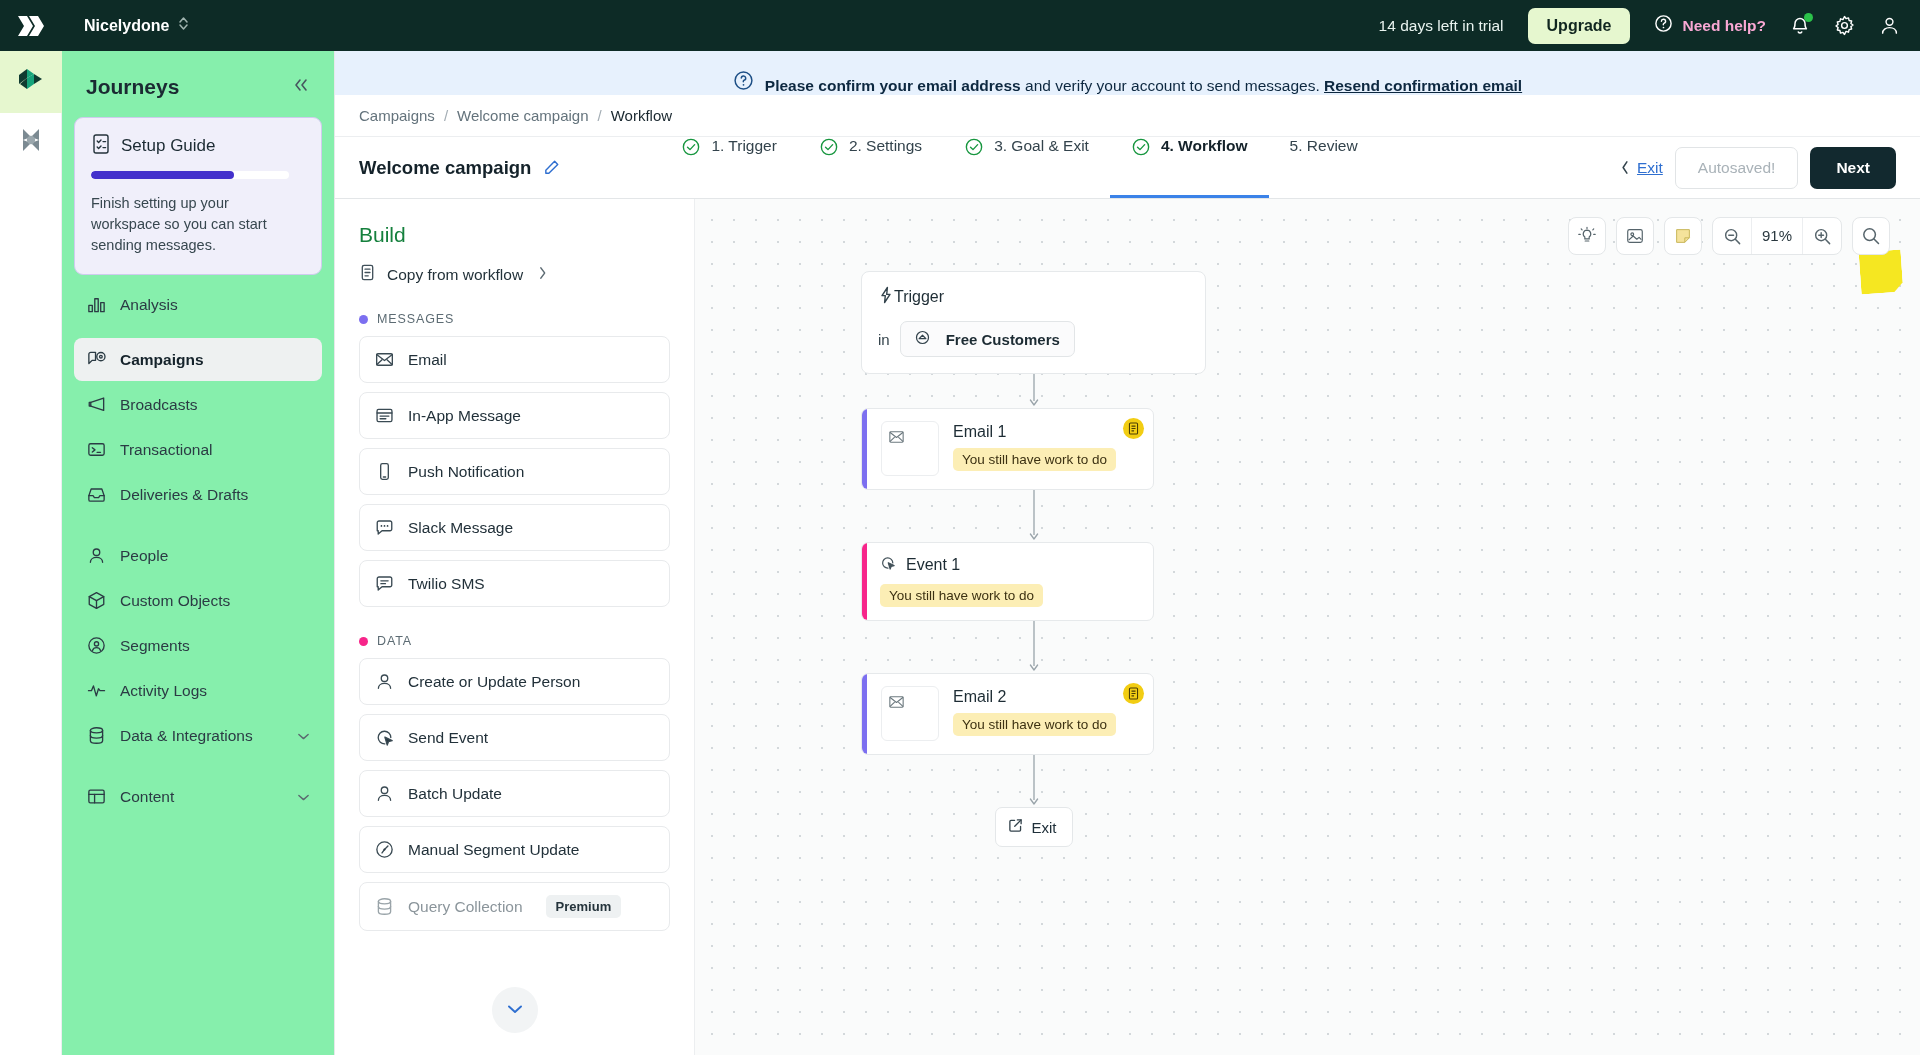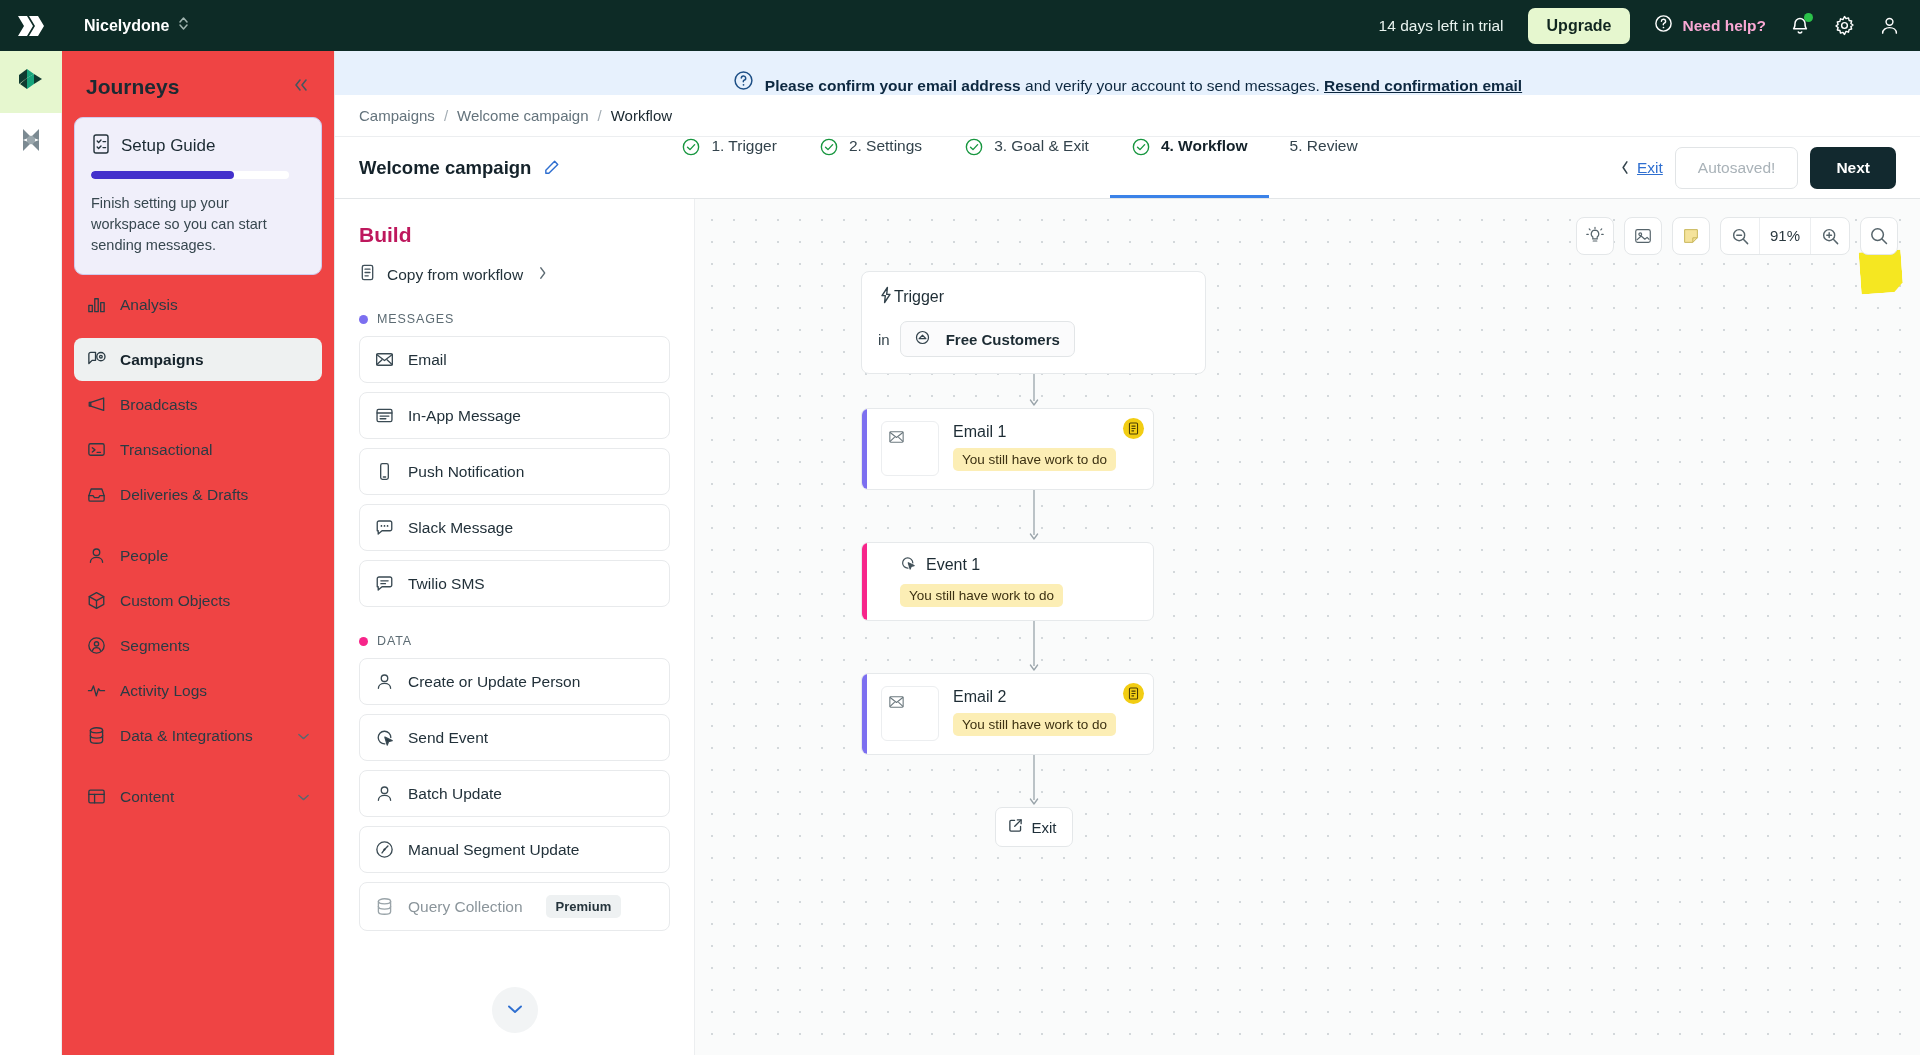--- a/index.html
+++ b/index.html
@@ -58,21 +58,21 @@
     width: 62px; height: 62px; background: #e6f7cf;
     display: flex; align-items: center; justify-content: center;
   }
   .rail-item {
     width: 62px; height: 58px;
     display: flex; align-items: center; justify-content: center; cursor: pointer;
   }
 
   
   .sidebar {
-    width: 273px; flex: 0 0 273px; background: #ef4444;
+    width: 273px; flex: 0 0 273px; background: #86efac;
     border-right: 1px solid #e6e8ea;
     display: flex; flex-direction: column; padding: 0 0 0 0;
     overflow: hidden;
   }
   .sidebar-head {
     display: flex; align-items: center; padding: 24px 24px 14px 24px;
   }
   .sidebar-title { font-size: 21px; font-weight: 700; color: #1b2a32; }
   .collapse-btn { margin-left: auto; cursor: pointer; color: #47565f; }
   .setup-card {
@@ -152,21 +152,21 @@
   }
 
   
   .work { flex: 1; display: flex; min-height: 0; background: #fafbfb; position: relative; }
 
   .build-panel {
     width: 360px; flex: 0 0 360px; background: #ffffff;
     border-right: 1px solid #eceef0; padding: 24px 24px 0 24px;
     position: relative; overflow: hidden;
   }
-  .build-title { font-size: 21px; font-weight: 700; color: #be185d; margin-bottom: 16px; }
+  .build-title { font-size: 21px; font-weight: 400; color: #15803d; margin-bottom: 16px; }
   .copy-wf {
     display: flex; align-items: center; gap: 11px; font-size: 15.5px;
     color: #23323a; cursor: pointer; margin-bottom: 26px;
   }
   .copy-wf .chev { margin-left: 4px; color: #5d6b73; }
   .group-label {
     display: flex; align-items: center; gap: 9px; font-size: 12.5px;
     letter-spacing: 0.07em; color: #5c6b73; margin-bottom: 10px; font-weight: 400;
   }
   .dot { width: 9px; height: 9px; border-radius: 50%; }
@@ -191,21 +191,21 @@
 
   
   .canvas {
     flex: 1; position: relative; min-width: 0; overflow: hidden;
     background-color: #fafbfb;
     background-image: radial-gradient(#d3d8db 1.1px, transparent 1.1px);
     background-size: 22px 22px;
     background-position: 6px 10px;
   }
   .canvas-tools {
-    position: absolute; top: 18px; right: 22px; display: flex; align-items: center; gap: 10px;
+    position: absolute; top: 18px; right: 30px; display: flex; align-items: center; gap: 10px;
     z-index: 5;
   }
   .tool {
     width: 38px; height: 38px; border: 1px solid #e4e7e9; border-radius: 8px; background: #ffffff;
     display: flex; align-items: center; justify-content: center; cursor: pointer; color: #56646b;
   }
   .zoom-group {
     display: flex; align-items: center; border: 1px solid #e4e7e9; border-radius: 8px;
     background: #ffffff; height: 38px; overflow: hidden;
   }
@@ -258,21 +258,21 @@
   .node-title { font-size: 16px; color: #1d2c34; margin-bottom: 7px; }
   .warn-pill {
     display: inline-block; background: #fceeb5; color: #3c3112;
     font-size: 13.5px; padding: 4px 9px; border-radius: 5px;
   }
   .doc-badge {
     position: absolute; top: 9px; right: 9px; width: 21px; height: 21px;
     border-radius: 50%; background: #f2cd13; display: flex; align-items: center;
     justify-content: center; color: #4a3d04; cursor: pointer;
   }
-  .event-inner { padding: 12px 14px 13px 13px; margin-left: 20px; }
+  .event-inner { padding: 12px 14px 13px 13px; }
   .event-top { display: flex; align-items: center; gap: 10px; font-size: 16px; color: #1d2c34; margin-bottom: 9px; }
 
   .exit-node {
     width: 78px; background: #ffffff; border: 1px solid #e4e7e9; border-radius: 7px;
     display: flex; align-items: center; gap: 9px; padding: 10px 12px;
     font-size: 15px; color: #20303a; margin: 0 auto; cursor: pointer;
   }
   .conn-short { height: 34px; }
   .conn-tall { height: 52px; }
 </style>

